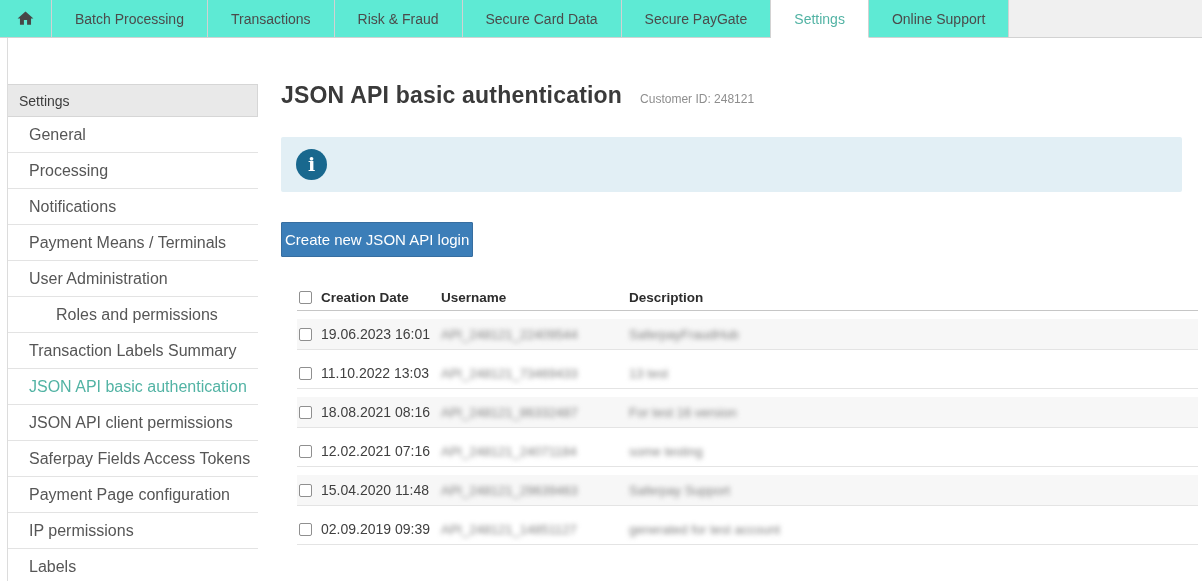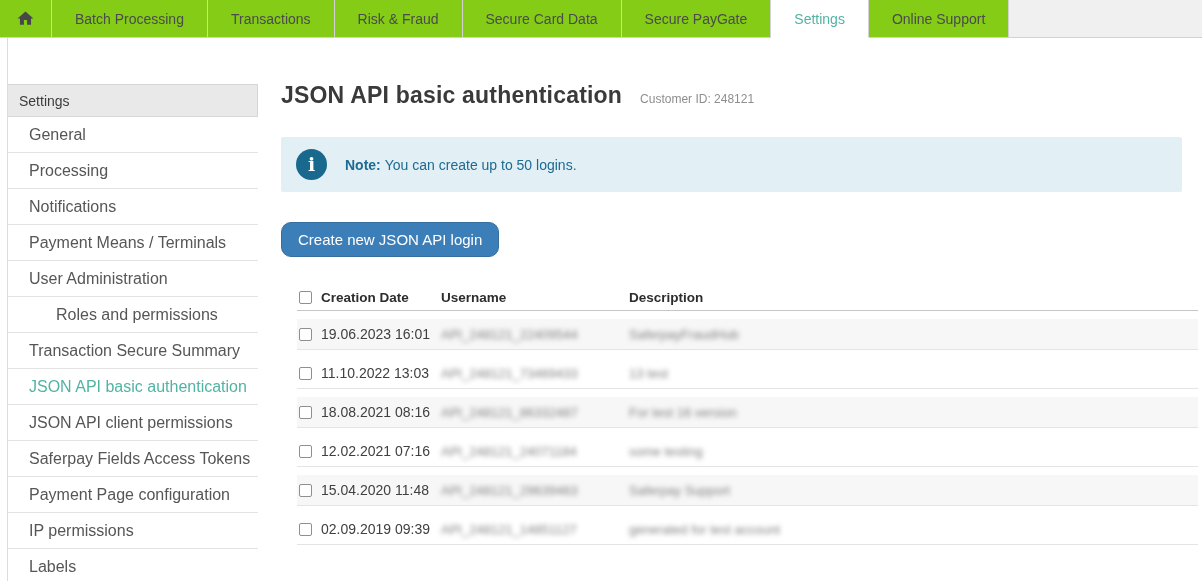--- a/index.html
+++ b/index.html
@@ -11,21 +11,21 @@
   }
   
   .topnav {
     position:absolute; top:0; left:0; width:1202px; height:38px;
     background:#f0f0f0; display:flex; align-items:stretch; z-index:5;
   }
   .tab {
     height:38px; display:flex; align-items:center; padding:0 23px;
     font-size:14px; color:#4b4b4b; cursor:pointer; white-space:nowrap;
     border-right:1px solid #d2d2d2; border-bottom:1px solid #d2d2d2;
-    background:#84cc16;
+    background:#5eead4;
   }
   .tab.home-tab { padding:0 16px; }
   .tab.active {
     background:#ffffff; border-bottom:1px solid #ffffff; color:#52b3a4;
   }
   .topnav-filler { flex:1; border-bottom:1px solid #d2d2d2; }
   .home-glyph { width:19px; height:19px; display:block; }
   
   .sidebar {
     position:absolute; top:38px; left:7px; width:251px; height:543px;
@@ -56,22 +56,22 @@
   }
   .note-icon {
     width:31px; height:31px; border-radius:50%; background:#19688e;
     color:#ffffff; margin-left:15px; flex:0 0 31px;
     display:flex; align-items:center; justify-content:center;
     font-family:"DejaVu Serif", serif; font-weight:bold; font-size:19px; line-height:1;
   }
   .note-text { margin-left:18px; font-size:14px; color:#1d6a92; }
   .note-text b { margin-right:4px; }
   .create-btn {
-    position:absolute; top:184px; left:0; height:35px; padding:0 16px;
-    background:#3c7eb8; border:1px solid #376ea0; border-radius:10px;
+    position:absolute; top:184px; left:0; height:35px; padding:0 3px;
+    background:#3c7eb8; border:1px solid #376ea0; border-radius:1px;
     color:#ffffff; font-size:15px; font-family:"Liberation Sans",sans-serif;
     cursor:pointer;
   }
   
   .table { position:absolute; top:246px; left:16px; width:901px; }
   .thead, .trow {
     display:grid; grid-template-columns:24px 120px 188px 1fr;
     align-items:center;
   }
   .thead {
@@ -115,41 +115,38 @@
 
 <div class="sidebar">
   <div class="sidebar-header">Settings</div>
   <div id="side-items">
       <div class="side-item">General</div>
       <div class="side-item">Processing</div>
       <div class="side-item">Notifications</div>
       <div class="side-item">Payment Means / Terminals</div>
       <div class="side-item">User Administration</div>
       <div class="side-item level2">Roles and permissions</div>
-      <div class="side-item">Transaction Secure Summary</div>
+      <div class="side-item">Transaction Labels Summary</div>
       <div class="side-item active">JSON API basic authentication</div>
       <div class="side-item">JSON API client permissions</div>
       <div class="side-item">Saferpay Fields Access Tokens</div>
       <div class="side-item">Payment Page configuration</div>
       <div class="side-item">IP permissions</div>
       <div class="side-item">Labels</div>
     </div>
 </div>
 
 <div class="main">
   <div class="page-title-row">
     <span class="page-title">JSON API basic authentication</span>
     <span class="customer-id">Customer ID: 248121</span>
   </div>
 
   <div class="note">
     <div class="note-icon">i</div>
-    <div class="note-text">
-      <b>Note:</b><span>You can create up to 50 logins.</span>
-    </div>
   </div>
 
   <button class="create-btn">Create new JSON API login</button>
 
   <div class="table">
     <div class="thead">
       <div class="cell-cb">
         <input type="checkbox" style="">
       </div>
       <div>Creation Date</div>

